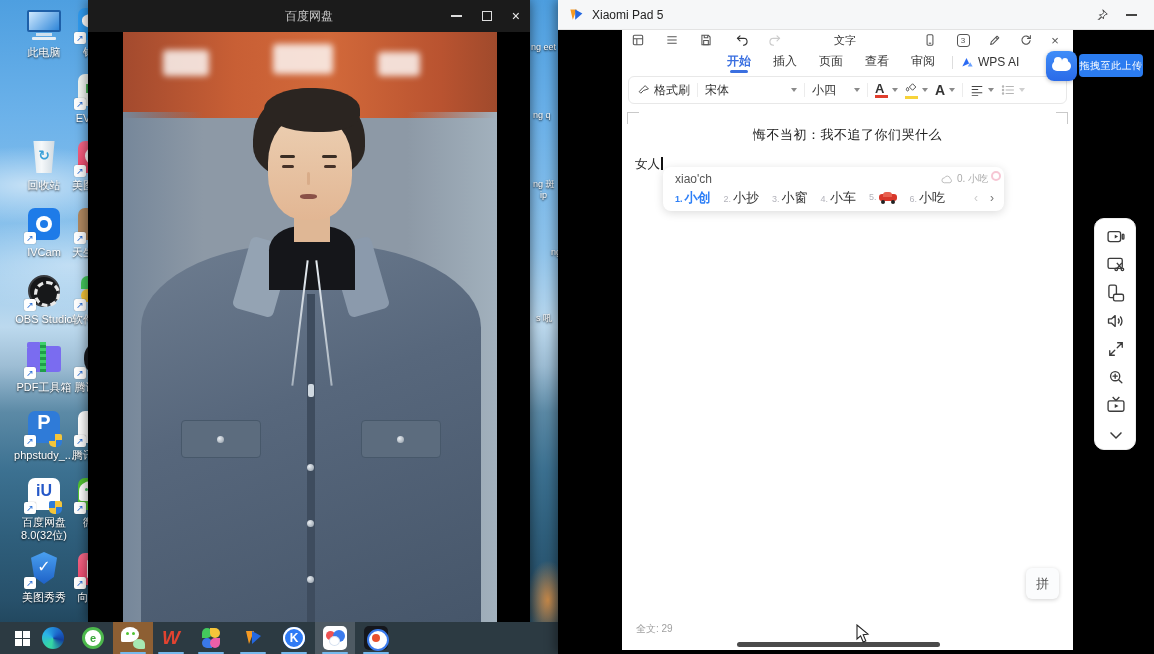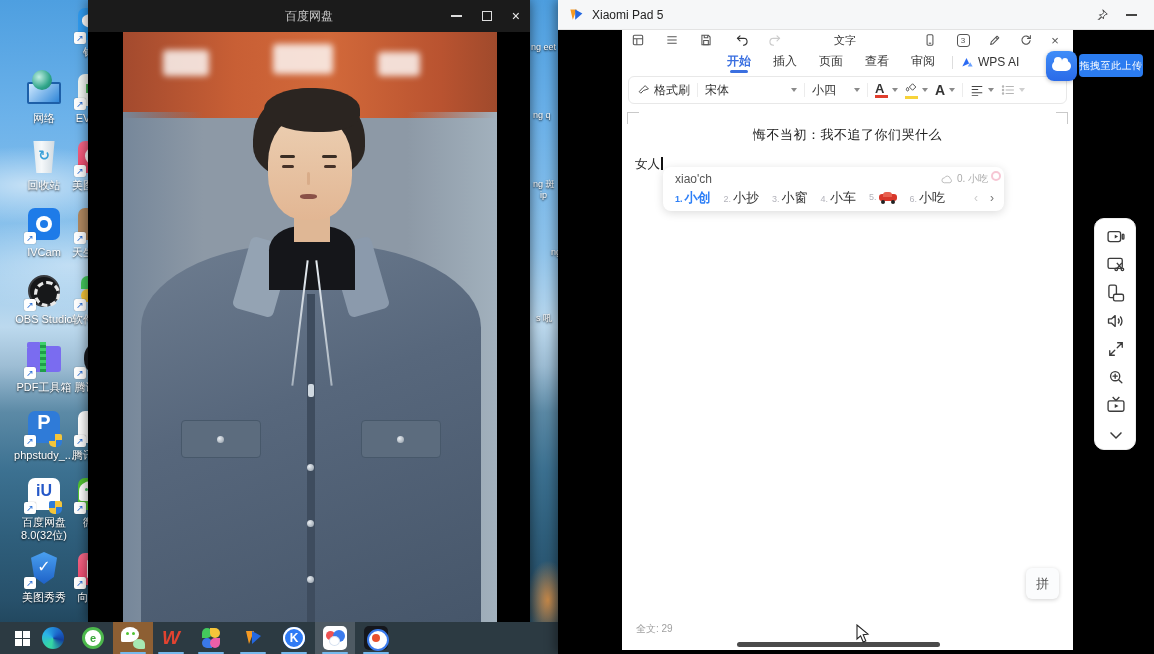--- a/index.html
+++ b/index.html
@@ -191,26 +191,27 @@
 
   
   .cursor{position:absolute;left:856px;top:624px;z-index:9}
 </style>
 </head>
 <body>
 
 <div class="stage">
   <div class="wallpaper"></div>
 
-  <div class="dicon" style="left:8px;top:72px">
-    <div class="ic">
-        <div class="mon" style="top:10px"></div>
-        <div class="globe"></div>
-      </div>
-    <div class="dlabel">网络</div>
+  <div class="dicon" style="left:8px;top:6px">
+    <div class="ic">
+        <div class="mon"></div>
+        <div class="monstand"></div>
+        <div class="monbase"></div>
+      </div>
+    <div class="dlabel">此电脑</div>
   </div>
   <div class="dicon" style="left:8px;top:139px">
     <div class="ic">
         <div class="bin"></div>
         <div class="binsym">↻</div>
       </div>
     <div class="dlabel">回收站</div>
   </div>
   <div class="dicon" style="left:8px;top:206px">
     <div class="ic">

